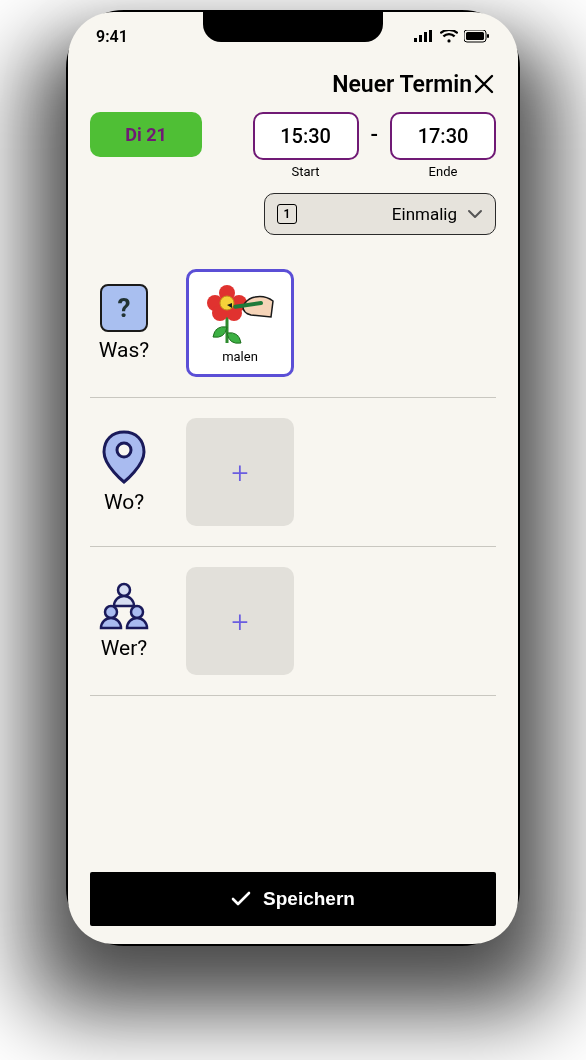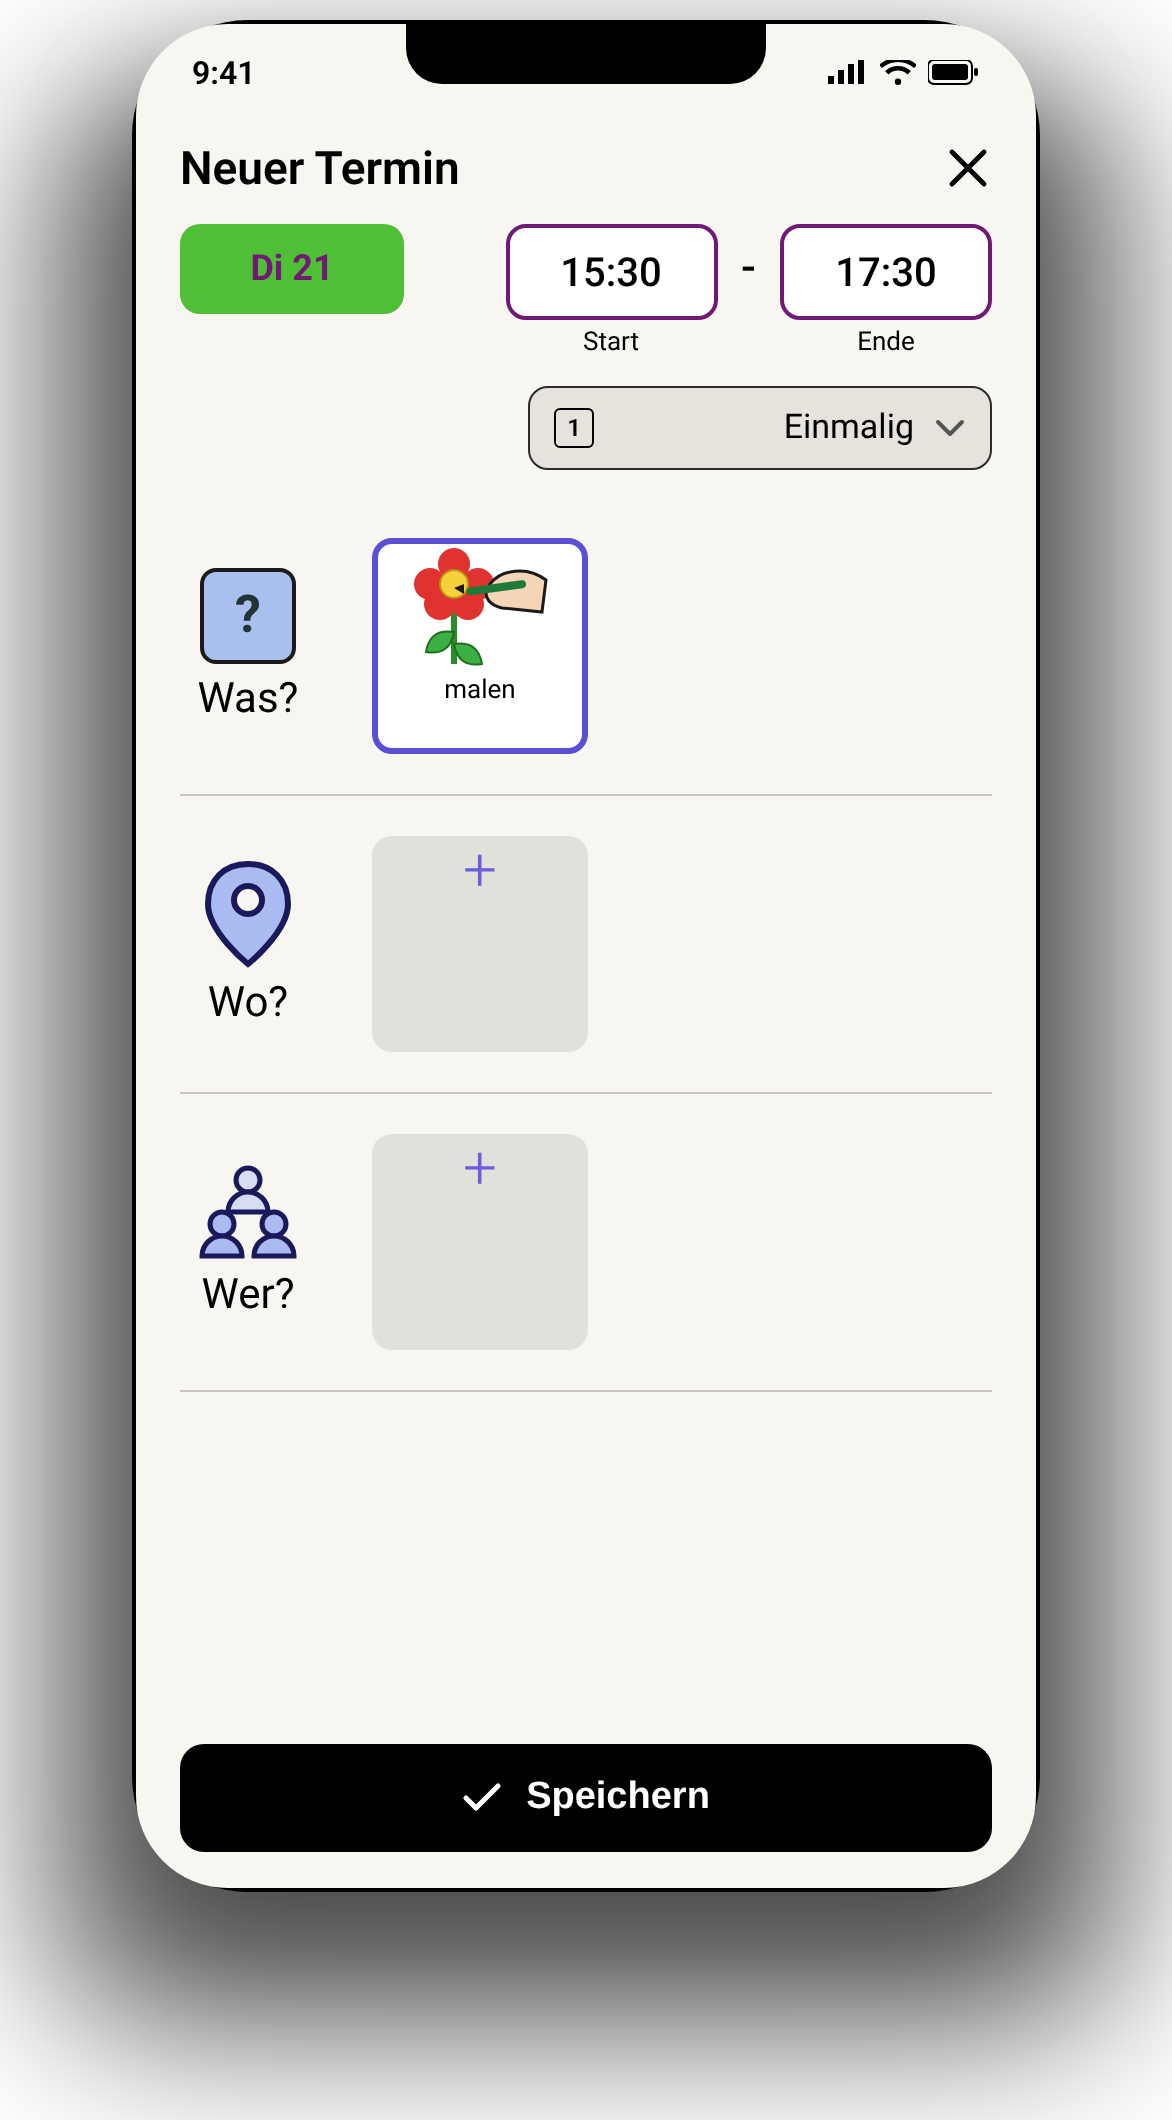--- a/index.html
+++ b/index.html
@@ -74,21 +74,21 @@
   .status-right { display: flex; align-items: center; gap: 6px; }
   .content {
     flex: 1;
     padding: 4px 22px 18px 22px;
     display: flex;
     flex-direction: column;
   }
   .header {
     display: flex;
     align-items: center;
-    justify-content: space-between;
+    justify-content: flex-end;
     padding: 6px 0 14px 0;
   }
   .header h1 { font-size: 23px; font-weight: 600; }
   .close-x { font-size: 24px; font-weight: 500; cursor: pointer; padding: 4px 2px;}
   .time-row {
     display: flex;
     align-items: flex-start;
     gap: 10px;
     margin-bottom: 14px;
   }
@@ -158,40 +158,40 @@
     border-radius: 8px;
     display: flex; align-items: center; justify-content: center;
     font-size: 26px; font-weight: 700; color: #233;
   }
   .card {
     width: 108px; height: 108px;
     border-radius: 10px;
     display: flex;
     flex-direction: column;
     align-items: center;
-    justify-content: flex-start;
+    justify-content: center;
   }
   .card.selected {
     background: #fff;
     border: 3px solid #5b4fd6;
   }
   .card.empty {
     background: #e2e0da;
     cursor: pointer;
   }
   .card .card-label { font-size: 13px; margin-top: 2px; }
   .plus { font-size: 30px; color: #6a5de0; font-weight: 300; }
   .footer {
     padding: 0 0 0 0;
     margin-top: auto;
   }
   .save-btn {
     background: #000;
     color: #fff;
-    border-radius: 12px;
+    border-radius: 2px;
     width: 100%;
     padding: 16px 0;
     font-size: 19px;
     font-weight: 600;
     display: flex;
     align-items: center;
     justify-content: center;
     gap: 12px;
     cursor: pointer;
     border: none;

